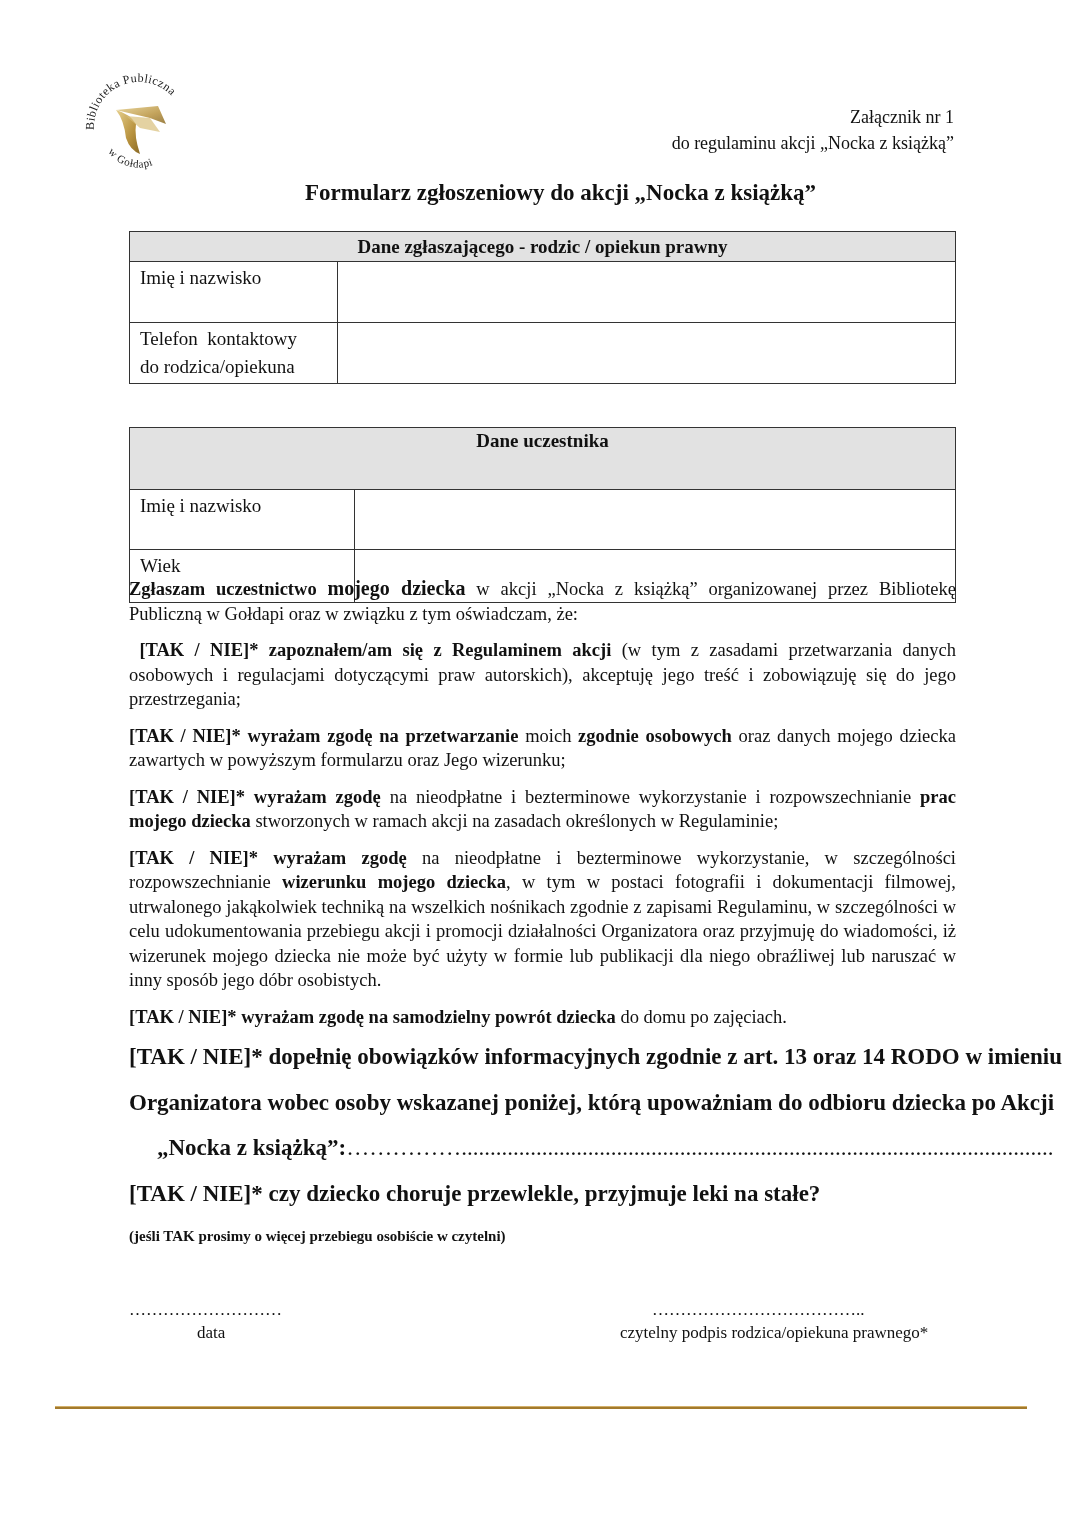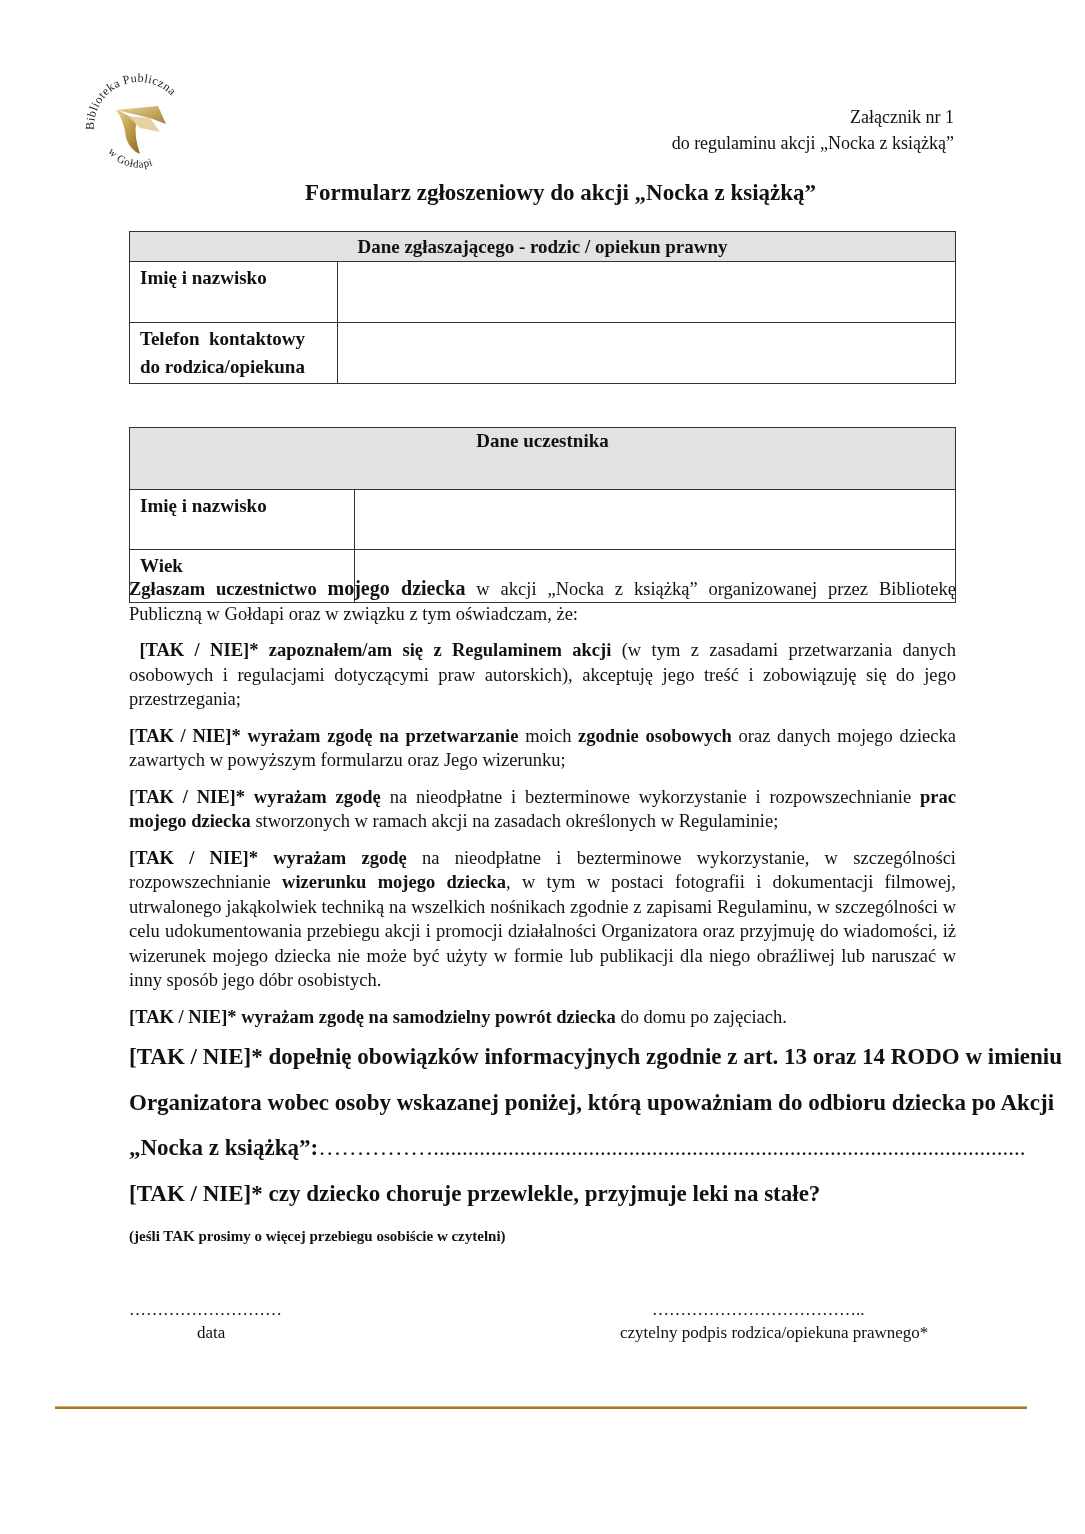--- a/index.html
+++ b/index.html
@@ -6,21 +6,21 @@
   body {
     width: 1085px; height: 1534px; position: relative; overflow: hidden;
     font-family: "Liberation Serif", "DejaVu Serif", serif; color: #111;
   }
   .logo { position: absolute; left: 80px; top: 66px; width: 118px; height: 118px; }
   .annex { position: absolute; right: 131px; top: 104px; text-align: right; font-size: 18px; line-height: 26px; }
   .title { position: absolute; left: 0; width: 1085px; top: 180px; text-align: center; font-size: 23px; font-weight: bold; padding-left: 18px; }
   table.form { position: absolute; left: 129px; width: 827px; border-collapse: collapse; font-size: 19px; margin-top: 8px; }
   table.form td, table.form th { border: 1.5px solid #333; }
   table.form th { background: #e2e2e2; font-weight: bold; font-size: 19px; text-align: center; }
-  table.form td.label { vertical-align: top; padding: 2px 10px; line-height: 28px; font-weight: bold; }
+  table.form td.label { vertical-align: top; padding: 2px 10px; line-height: 28px; }
   table.form td.value { background: #fff; }
   #t1 { top: 223px; }
   #t1 th { height: 29px; padding: 0; }
   #t1 .r1 td { height: 56px; }
   #t1 .r2 td { height: 56px; }
   #t1 td.label { width: 187px; }
   #t2 { top: 419px; }
   #t2 th { height: 43px; padding: 16px; vertical-align: top; padding-top: 2px; }
   #t2 .r1 td { height: 55px; }
   #t2 .r2 td { height: 48px; }
@@ -113,21 +113,21 @@
   <p><b>[TAK / NIE]* wyrażam zgodę na przetwarzanie</b><span> moich </span><b>zgodnie osobowych</b><span> oraz danych mojego dziecka zawartych w powyższym formularzu oraz Jego wizerunku;</span></p>
 
   <p><b>[TAK / NIE]* wyrażam zgodę</b><span> na nieodpłatne i bezterminowe wykorzystanie i rozpowszechnianie </span><b>prac mojego dziecka</b><span> stworzonych w ramach akcji na zasadach określonych w Regulaminie;</span></p>
 
   <p><b>[TAK / NIE]* wyrażam zgodę</b><span> na nieodpłatne i bezterminowe wykorzystanie, w szczególności rozpowszechnianie </span><b>wizerunku mojego dziecka</b><span>, w tym w postaci fotografii i dokumentacji filmowej, utrwalonego jakąkolwiek techniką na wszelkich nośnikach zgodnie z zapisami Regulaminu, w szczególności w celu udokumentowania przebiegu akcji i promocji działalności Organizatora oraz przyjmuję do wiadomości, iż wizerunek mojego dziecka nie może być użyty w formie lub publikacji dla niego obraźliwej lub naruszać w inny sposób jego dóbr osobistych.</span></p>
 
   <p class="gap"><b>[TAK / NIE]* wyrażam zgodę na samodzielny powrót dziecka</b><span> do domu po zajęciach.</span></p>
 
   <p class="q" style="margin-bottom:21px; text-align:left; white-space:nowrap;">[TAK / NIE]* dopełnię obowiązków informacyjnych zgodnie z art. 13 oraz 14 RODO w imieniu</p>
   <p class="q" style="margin-bottom:21px; text-align:left; white-space:nowrap;">Organizatora wobec osoby wskazanej poniżej, którą upoważniam do odbioru dziecka po Akcji</p>
-  <p class="q" style="margin-bottom:21px; text-align:right; white-space:nowrap;"><span>„Nocka z książką”:</span><span class="dots" style="font-weight:normal;">…………….......................................................................................................</span></p>
+  <p class="q" style="margin-bottom:21px; text-align:right; white-space:nowrap;margin-left:28px;"><span>„Nocka z książką”:</span><span class="dots" style="font-weight:normal;">…………….......................................................................................................</span></p>
 
   <p class="q" style="margin-bottom:18px; text-align:left;">[TAK / NIE]* czy dziecko choruje przewlekle, przyjmuje leki na stałe?</p>
   <p class="small" style="text-align:left;">(jeśli TAK prosimy o więcej przebiegu osobiście w czytelni)</p>
 </div>
 
 <div class="sig" style="left:129px; top:1300px;">………………………</div>
 <div class="sig" style="left:197px; top:1323px;">data</div>
 <div class="sig" style="left:652px; top:1300px;">………………………………..</div>
 <div class="sig" style="left:620px; top:1323px;">czytelny podpis rodzica/opiekuna prawnego*</div>
 

